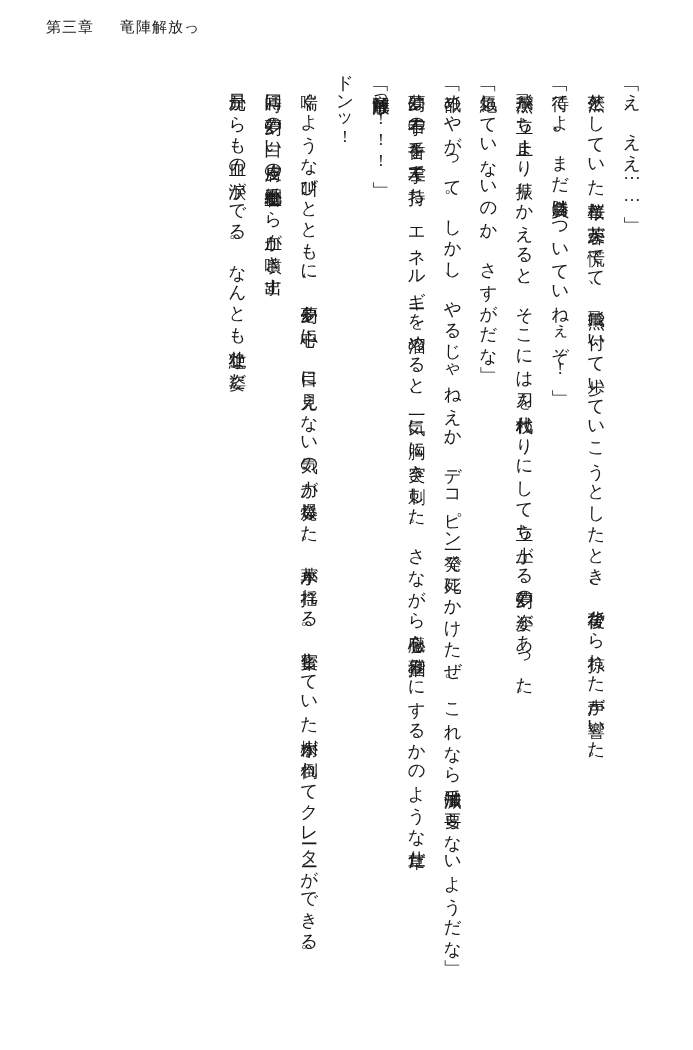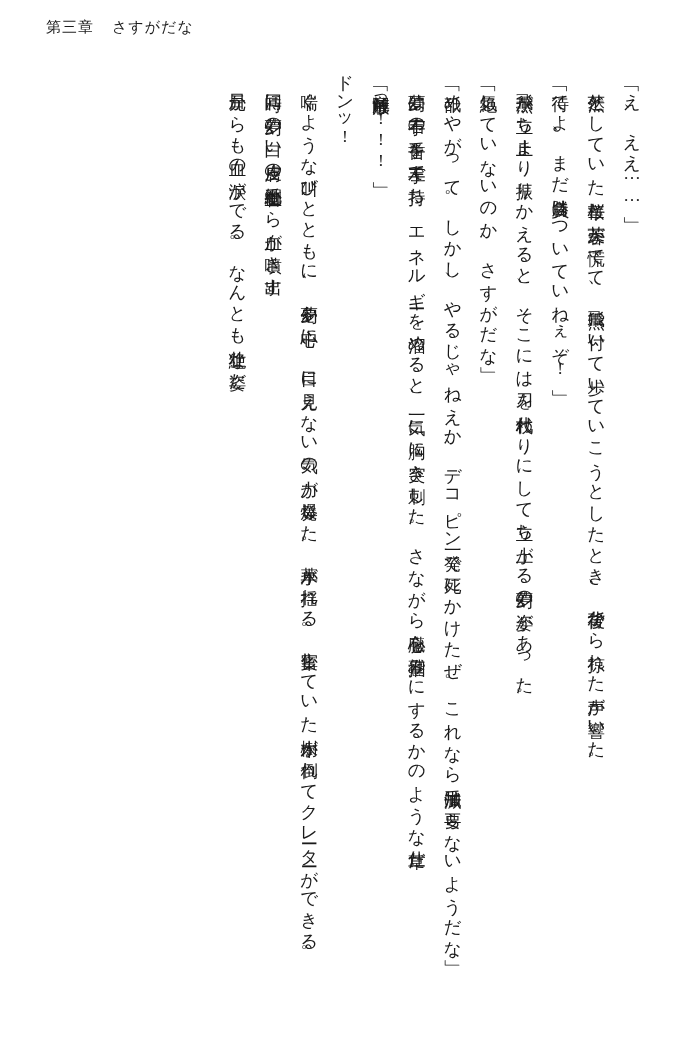--- a/index.html
+++ b/index.html
@@ -25,21 +25,21 @@
   
   .header {
     position: absolute;
     top: 18px;
     left: 46px;
     font-size: 15px;
     letter-spacing: 1px;
     white-space: nowrap;
   }
   .header .chap-num {
-    margin-right: 18px;
+    margin-right: 26px;
   }
   
   .body-text {
     position: absolute;
     top: 62px;
     right: 44px;
     left: 52px;
     height: 900px;
     writing-mode: vertical-rl;
     -webkit-writing-mode: vertical-rl;
@@ -68,21 +68,21 @@
     font-family: "Liberation Sans", sans-serif;
     color: #333;
   }
 </style>
 </head>
 <body>
 
 <div class="page">
 
   <div class="header">
-    <span class="chap-num">第三章</span><span>さすがだな</span>
+    <span class="chap-num">第三章</span><span>竜陣解放っ</span>
   </div>
 
   <div class="body-text">
     <p>「え、ええ……」</p>
     <p>茫然としていた桜華と芙蓉が慌てて、飛燕に付いて歩いていこうとしたとき、背後から掠れた声が響いた。</p>
     <p>「待てよ、まだ勝負はついていねぇぞ!」</p>
     <p>飛燕が立ち止まり振りかえると、そこには刀を杖代わりにして立ち上がる夢幻の姿があった。</p>
     <p>「気絶していないのか、さすがだな」</p>
     <p>「舐めやがって。しかし、やるじゃねえか、デコピン一発で死にかけたぜ。これなら手加減は要らないようだな」</p>
     <p>夢幻は右手の手首を左手で持ち、エネルギーを溜めると、一気に胸に突き刺した。さながら心臓を鷲掴みにするかのような仕草だ。</p>

